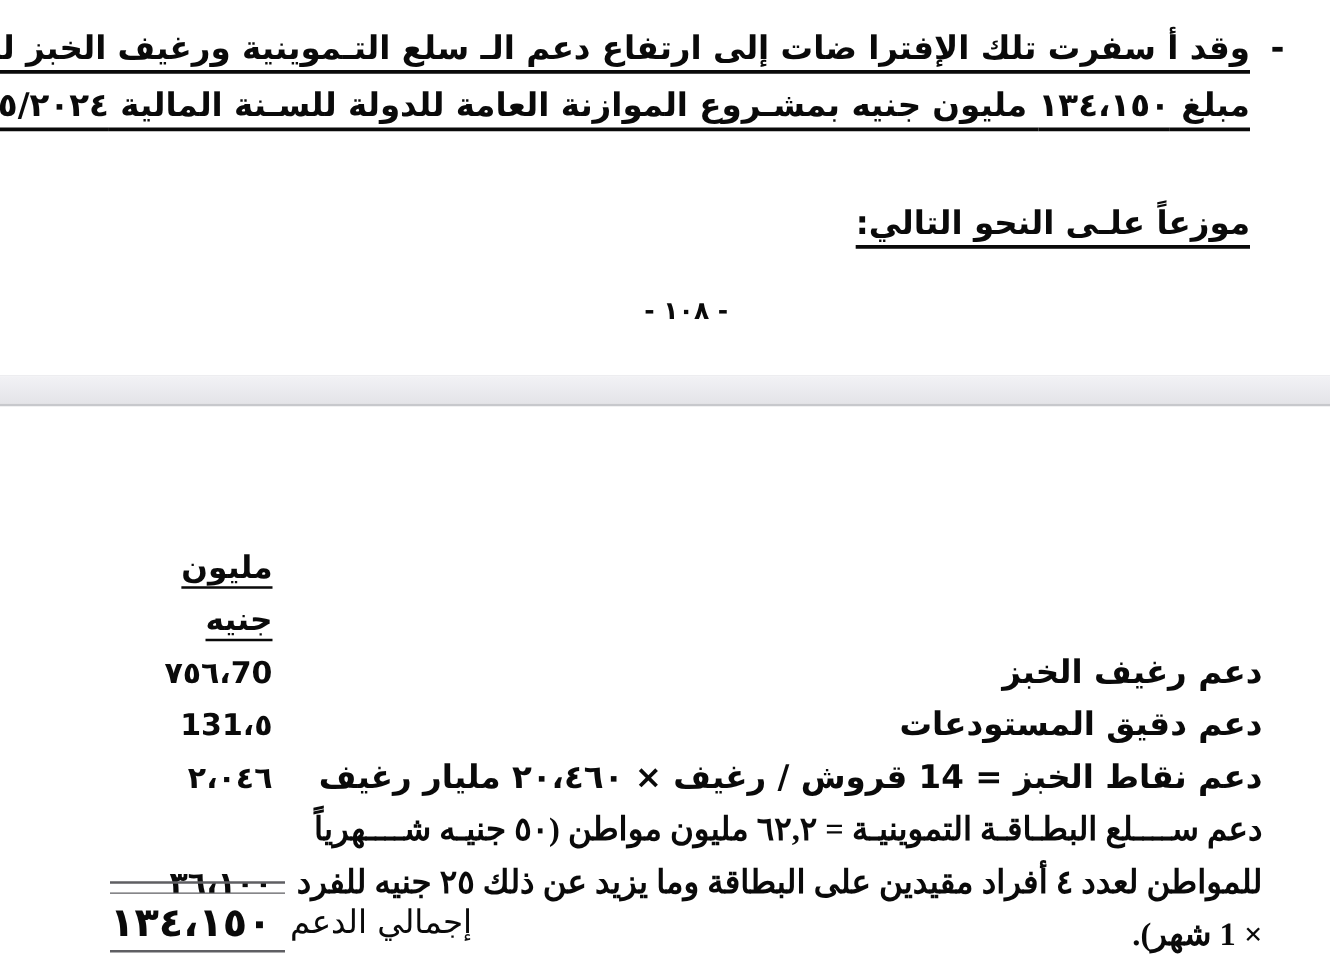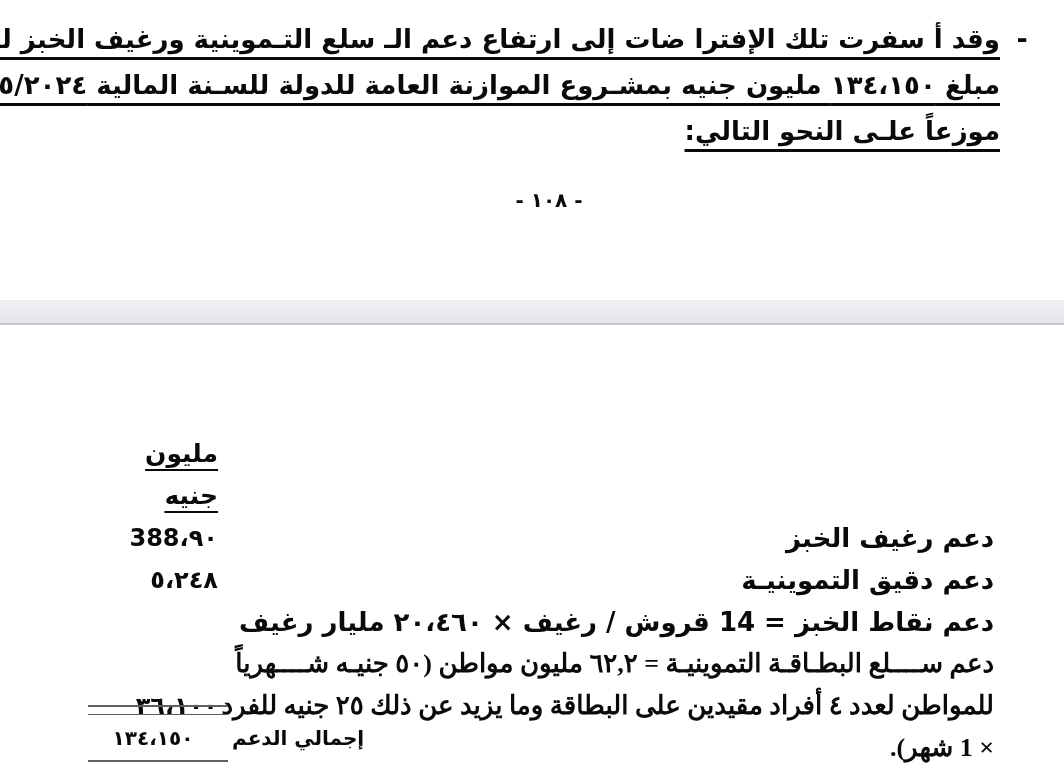--- a/index.html
+++ b/index.html
@@ -39,20 +39,21 @@
     text-align: justify;
     text-align-last: justify;
     text-decoration: underline;
     text-decoration-thickness: 2.5px;
     text-underline-offset: 9px;
     text-decoration-skip-ink: none;
   }
   .intro-line.last {
     text-align: right;
     text-align-last: right;
+    margin-top: 48px;
   }
 
   
   .page-number {
     margin-top: 34px;
     text-align: center;
     direction: rtl;
     font-weight: bold;
     font-size: 20px;
     letter-spacing: 2px;
@@ -69,21 +70,21 @@
     border-bottom: 2px solid #c7c8cc;
     box-sizing: border-box;
   }
 
   
   .table-section {
     position: absolute;
     top: 433px; left: 0;
     width: 1064px;
     box-sizing: border-box;
-    padding: 0 70px 0 88px;
+    padding: 0 54px 0 88px;
     direction: rtl;
     font-weight: bold;
     font-size: 26px;
   }
   .trow { display: flex; align-items: flex-start; }
   .tlabel {
     flex: 1;
     min-width: 0;
     line-height: 42px;
     white-space: nowrap;
@@ -120,31 +121,31 @@
   }
   .rule + .rule { margin-top: 7px; }
   .total-row {
     display: flex;
     direction: rtl;
     justify-content: flex-end;
     column-gap: 14px;
     margin-top: 3px;
   }
   .total-label {
-    font-weight: bold;
-    font-size: 20px;
+    font-weight: normal;
+    font-size: 26px;
     line-height: 40px;
     white-space: nowrap;
   }
   .total-value {
     flex: none;
     width: 130px;
-    text-align: center;
-    font-weight: bold;
-    font-size: 20px;
+    text-align: left;
+    font-weight: bold;
+    font-size: 32px;
     line-height: 40px;
   }
   .rule-bottom { margin-top: 2px; }
 </style>
 </head>
 <body>
 
 <div class="intro">
   <div class="intro-bullet">-</div>
   <div class="intro-lines">
@@ -162,30 +163,31 @@
 
   <div class="trow">
     <div class="tlabel"></div>
     <div class="tvalue">
       <span class="unit-header-text">مليون جنيه</span>
     </div>
   </div>
 
   <div class="trow">
     <div class="tlabel">دعم رغيف الخبز</div>
-    <div class="tvalue">٩٠،388</div>
-  </div>
-
-  <div class="trow">
-    <div class="tlabel">دعم دقيق التموينيـة</div>
-    <div class="tvalue">٥،٢٤٨</div>
+    <div class="tvalue">70،٧٥٦</div>
+  </div>
+
+  <div class="trow">
+    <div class="tlabel">دعم دقيق المستودعات</div>
+    <div class="tvalue">٥،131</div>
   </div>
 
   <div class="trow">
     <div class="tlabel">دعم نقاط الخبز = 14 قروش / رغيف × ٢٠،٤٦٠ مليار رغيف</div>
+    <div class="tvalue">٢،٠٤٦</div>
   </div>
 
   <div class="trow row4">
     <div class="tlabel">
       <div class="lline">دعم ســــلع البطـاقـة التموينيـة = ٦٢,٢ مليون مواطن (٥٠ جنيـه شــــهرياً</div>
       <div class="lline">للمواطن لعدد ٤ أفراد مقيدين على البطاقة وما يزيد عن ذلك ٢٥ جنيه للفرد</div>
       <div class="lline">× 1 شهر).</div>
     </div>
     <div class="tvalue">٣٦،١٠٠</div>
   </div>

